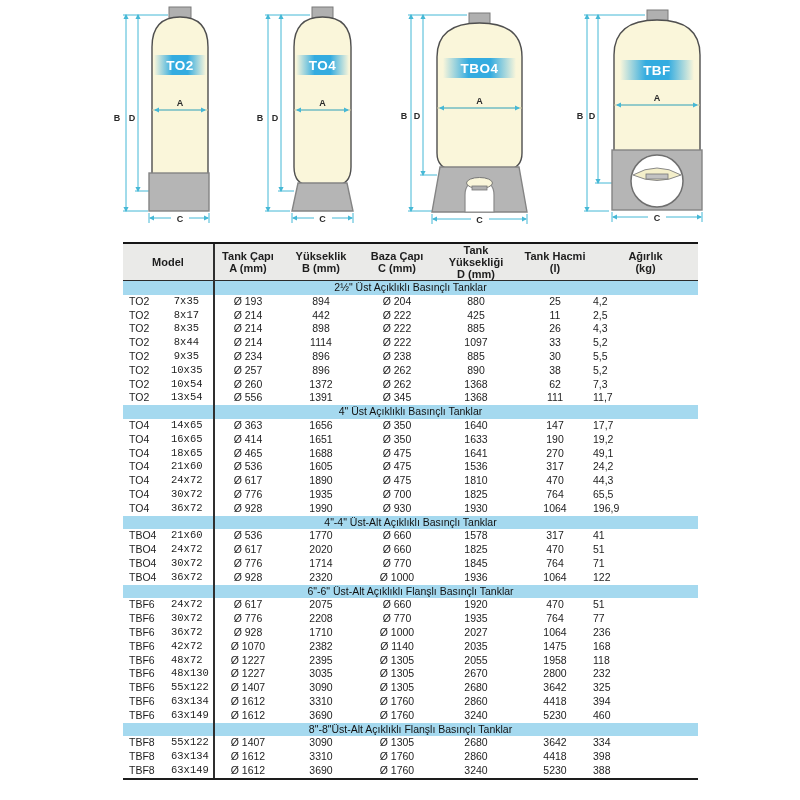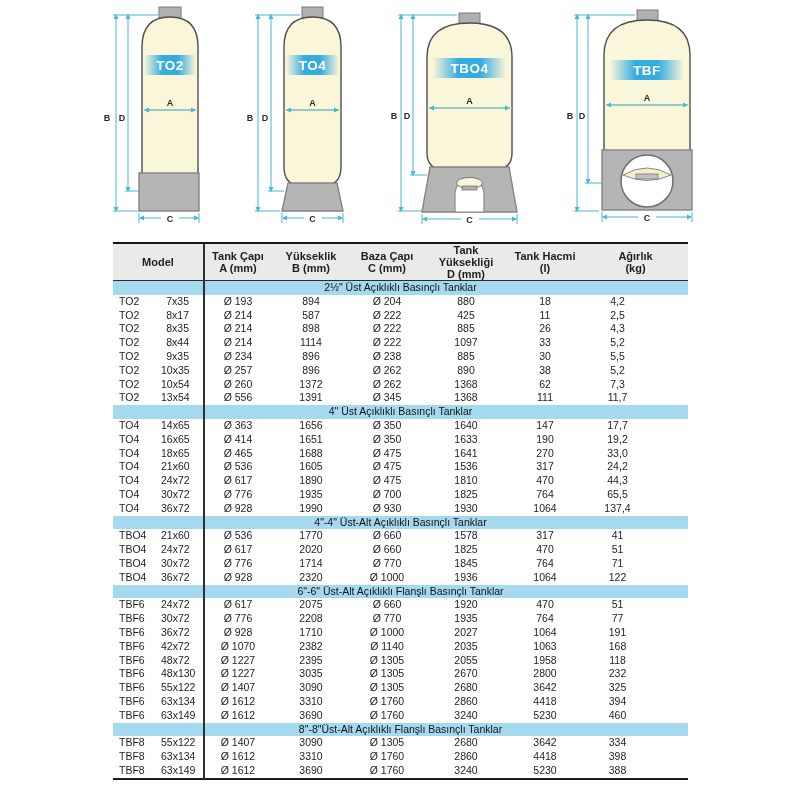--- a/index.html
+++ b/index.html
@@ -1,30 +1,30 @@
 <!DOCTYPE html>
 <html><head>
 <meta charset="utf-8">
 <style>
   html,body{margin:0;padding:0;width:800px;height:800px;background:#fff;overflow:hidden;
     font-family:"Liberation Sans",sans-serif;color:#1d1d1d;position:relative;}
-  .stage{position:absolute;inset:0;}
+  .stage{position:absolute;inset:0;margin-left:10px;}
   svg{position:absolute;overflow:visible;}
   
   .tablewrap{position:absolute;left:113px;top:242px;width:575px;background:#fff;
     border-top:2px solid #161616;border-bottom:2px solid #1d1d1d;}
   table{border-collapse:collapse;table-layout:fixed;width:575px;}
   thead th{background:#eaeae8;border-bottom:1.5px solid #2b2b2b;height:30px;
     font-size:11px;font-weight:bold;line-height:12px;text-align:center;vertical-align:middle;padding:0;}
   td{padding:0;height:13.8px;line-height:13.8px;font-size:10.5px;white-space:nowrap;overflow:hidden;}
   tr.section-row td{background:#a5d9ef;text-align:center;font-size:10.5px;color:#111;}
   td.c0{text-align:left;padding-left:6px;}
-  td.c1{text-align:right;padding-right:14px;}
+  td.c1{text-align:right;padding-right:14px;font-family:Liberation Mono, monospace;}
   td.c2,td.c3,td.c4,td.c5,td.c6{text-align:center;}
-  td.c7{text-align:center;padding-right:36px;}
+  td.c7{text-align:left;padding-right:36px;}
   col.w0{width:48px}col.w1{width:42px}col.w2{width:70px}col.w3{width:76px}
   col.w4{width:76px}col.w5{width:82px}col.w6{width:76px}col.w7{width:105px}
   .vdivider{position:absolute;left:90px;top:0;bottom:0;width:1.5px;background:#2f2f2f;z-index:5;}
   
   .dimletter{font-size:9px;font-weight:bold;fill:#2a2a2a;}
   .tanklabel{font-size:13.5px;font-weight:bold;fill:#fff;letter-spacing:.5px;}
 </style>
 </head>
 <body>
 
@@ -236,28 +236,28 @@
           <tr class="section-row">
             <td colspan="8">2½" Üst Açıklıklı Basınçlı Tanklar</td>
           </tr>
           <tr>
             <td class="c0">TO2</td>
             <td class="c1">7x35</td>
             <td class="c2">Ø 193</td>
             <td class="c3">894</td>
             <td class="c4">Ø 204</td>
             <td class="c5">880</td>
-            <td class="c6">18</td>
+            <td class="c6">25</td>
             <td class="c7">4,2</td>
           </tr>
           <tr>
             <td class="c0">TO2</td>
             <td class="c1">8x17</td>
             <td class="c2">Ø 214</td>
-            <td class="c3">587</td>
+            <td class="c3">442</td>
             <td class="c4">Ø 222</td>
             <td class="c5">425</td>
             <td class="c6">11</td>
             <td class="c7">2,5</td>
           </tr>
           <tr>
             <td class="c0">TO2</td>
             <td class="c1">8x35</td>
             <td class="c2">Ø 214</td>
             <td class="c3">898</td>
@@ -340,21 +340,21 @@
             <td class="c7">19,2</td>
           </tr>
           <tr>
             <td class="c0">TO4</td>
             <td class="c1">18x65</td>
             <td class="c2">Ø 465</td>
             <td class="c3">1688</td>
             <td class="c4">Ø 475</td>
             <td class="c5">1641</td>
             <td class="c6">270</td>
-            <td class="c7">33,0</td>
+            <td class="c7">49,1</td>
           </tr>
           <tr>
             <td class="c0">TO4</td>
             <td class="c1">21x60</td>
             <td class="c2">Ø 536</td>
             <td class="c3">1605</td>
             <td class="c4">Ø 475</td>
             <td class="c5">1536</td>
             <td class="c6">317</td>
             <td class="c7">24,2</td>
@@ -380,21 +380,21 @@
             <td class="c7">65,5</td>
           </tr>
           <tr>
             <td class="c0">TO4</td>
             <td class="c1">36x72</td>
             <td class="c2">Ø 928</td>
             <td class="c3">1990</td>
             <td class="c4">Ø 930</td>
             <td class="c5">1930</td>
             <td class="c6">1064</td>
-            <td class="c7">137,4</td>
+            <td class="c7">196,9</td>
           </tr>
           <tr class="section-row">
             <td colspan="8">4"-4" Üst-Alt Açıklıklı Basınçlı Tanklar</td>
           </tr>
           <tr>
             <td class="c0">TBO4</td>
             <td class="c1">21x60</td>
             <td class="c2">Ø 536</td>
             <td class="c3">1770</td>
             <td class="c4">Ø 660</td>
@@ -456,30 +456,30 @@
             <td class="c7">77</td>
           </tr>
           <tr>
             <td class="c0">TBF6</td>
             <td class="c1">36x72</td>
             <td class="c2">Ø 928</td>
             <td class="c3">1710</td>
             <td class="c4">Ø 1000</td>
             <td class="c5">2027</td>
             <td class="c6">1064</td>
-            <td class="c7">191</td>
+            <td class="c7">236</td>
           </tr>
           <tr>
             <td class="c0">TBF6</td>
             <td class="c1">42x72</td>
             <td class="c2">Ø 1070</td>
             <td class="c3">2382</td>
             <td class="c4">Ø 1140</td>
             <td class="c5">2035</td>
-            <td class="c6">1063</td>
+            <td class="c6">1475</td>
             <td class="c7">168</td>
           </tr>
           <tr>
             <td class="c0">TBF6</td>
             <td class="c1">48x72</td>
             <td class="c2">Ø 1227</td>
             <td class="c3">2395</td>
             <td class="c4">Ø 1305</td>
             <td class="c5">2055</td>
             <td class="c6">1958</td>

